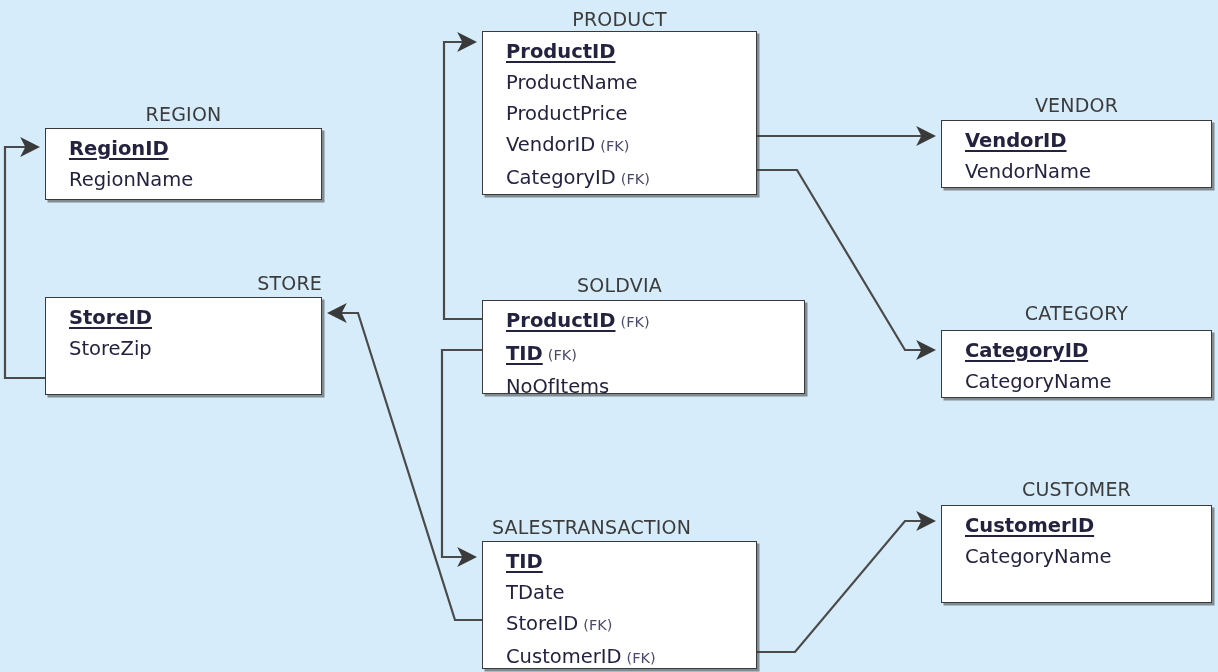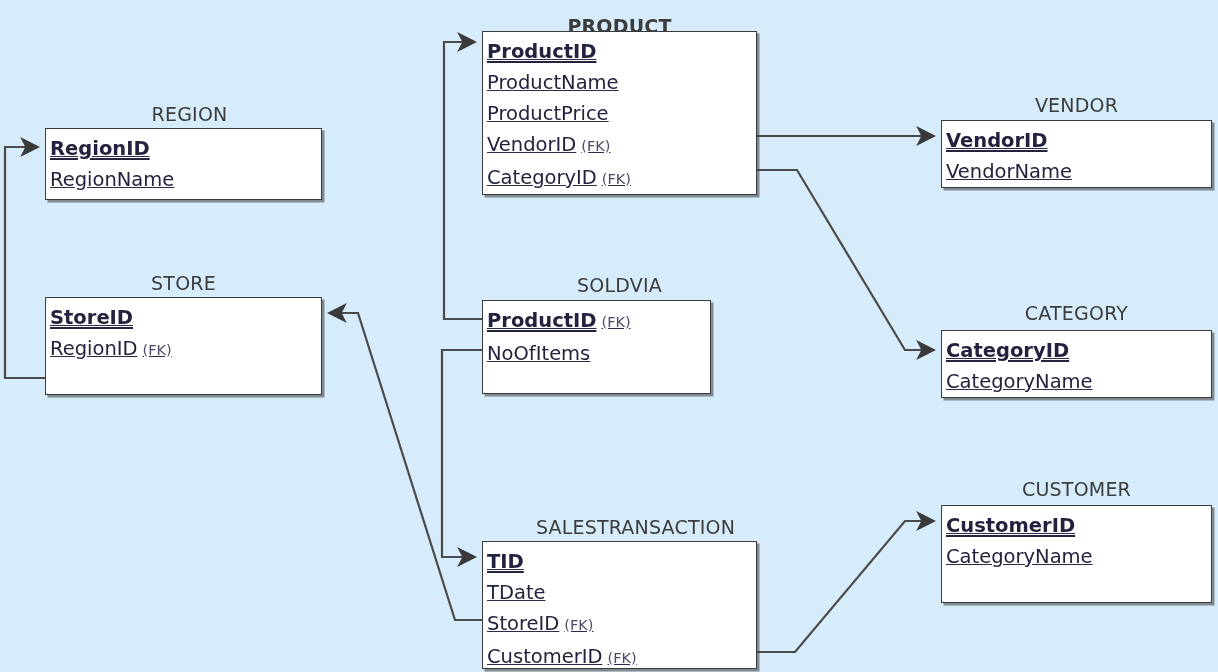--- a/index.html
+++ b/index.html
@@ -42,23 +42,22 @@
     box-sizing: border-box;
     background: #ffffff;
     border: 1.5px solid #3a3a3a;
     box-shadow: 2.5px 2.5px 0 0 rgba(60,60,60,0.55);
     padding: 4px 0 5px 0;
   }
   .attr {
     font-size: 19.5px;
     line-height: 31px;
     color: #2a2a4a;
-    padding-left: 4px;
+    padding-left: 23px;
     white-space: nowrap;
-    text-decoration: underline;
   }
   .attr .nm {
     color: #23233f;
   }
   .attr.pk .nm {
     font-weight: bold;
     text-decoration: underline;
     text-underline-offset: 3px;
     text-decoration-thickness: 2px;
   }
@@ -84,56 +83,57 @@
         <polyline points="482,319 444,319 444,42 475,42" marker-end="url(#arrow)"></polyline>
         <polyline points="482,350 442,350 442,557 475,557" marker-end="url(#arrow)"></polyline>
         <polyline points="482,620 455,620 358,313 329,313" marker-end="url(#arrow)"></polyline>
         <polyline points="757,136 934,136" marker-end="url(#arrow)"></polyline>
         <polyline points="757,170 797,170 905,350 934,350" marker-end="url(#arrow)"></polyline>
         <polyline points="757,652 795,652 905,521 934,521" marker-end="url(#arrow)"></polyline>
       </g>
   </svg>
 
   <div class="entity">
-    <div class="entity-title" style="left: 51px; top: 103px; width: 277px;">REGION</div>
+    <div class="entity-title" style="left: 45px; top: 103px; width: 277px;">REGION</div>
     <div class="entity-box" style="left: 45px; top: 128px; width: 277px; height: 72px;">
         <div class="attr pk"><span class="nm">RegionID</span></div>
         <div class="attr"><span class="nm">RegionName</span></div>
       </div>
   </div>
 
   <div class="entity">
-    <div class="entity-title" style="left: 45px; top: 272px; width: 277px;">STORE</div>
+    <div class="entity-title" style="left: 45px; top: 272px; width: 277px; text-align: right;">STORE</div>
     <div class="entity-box" style="left: 45px; top: 297px; width: 277px; height: 98px;">
         <div class="attr pk"><span class="nm">StoreID</span></div>
-        <div class="attr"><span class="nm">RegionID</span><span class="fk">(FK)</span></div>
+        <div class="attr"><span class="nm">StoreZip</span></div>
       </div>
   </div>
 
   <div class="entity">
-    <div class="entity-title" style="left: 482px; top: 15px; width: 275px; font-weight: bold;">PRODUCT</div>
+    <div class="entity-title" style="left: 482px; top: 8px; width: 275px;">PRODUCT</div>
     <div class="entity-box" style="left: 482px; top: 31px; width: 275px; height: 164px;">
         <div class="attr pk"><span class="nm">ProductID</span></div>
         <div class="attr"><span class="nm">ProductName</span></div>
         <div class="attr"><span class="nm">ProductPrice</span></div>
         <div class="attr"><span class="nm">VendorID</span><span class="fk">(FK)</span></div>
         <div class="attr"><span class="nm">CategoryID</span><span class="fk">(FK)</span></div>
       </div>
   </div>
 
   <div class="entity">
     <div class="entity-title" style="left: 482px; top: 274px; width: 275px;">SOLDVIA</div>
-    <div class="entity-box" style="left: 482px; top: 300px; width: 229px; height: 94px;">
+    <div class="entity-box" style="left: 482px; top: 300px; width: 323px; height: 94px;">
         <div class="attr pk"><span class="nm">ProductID</span><span class="fk">(FK)</span></div>
+        <div class="attr pk"><span class="nm">TID</span><span class="fk">(FK)</span></div>
         <div class="attr"><span class="nm">NoOfItems</span></div>
       </div>
   </div>
 
   <div class="entity">
-    <div class="entity-title" style="left: 498px; top: 516px; width: 275px;">SALESTRANSACTION</div>
+    <div class="entity-title" style="left: 454px; top: 516px; width: 275px;">SALESTRANSACTION</div>
     <div class="entity-box" style="left: 482px; top: 541px; width: 275px; height: 128px;">
         <div class="attr pk"><span class="nm">TID</span></div>
         <div class="attr"><span class="nm">TDate</span></div>
         <div class="attr"><span class="nm">StoreID</span><span class="fk">(FK)</span></div>
         <div class="attr"><span class="nm">CustomerID</span><span class="fk">(FK)</span></div>
       </div>
   </div>
 
   <div class="entity">
     <div class="entity-title" style="left: 941px; top: 94px; width: 271px;">VENDOR</div>

